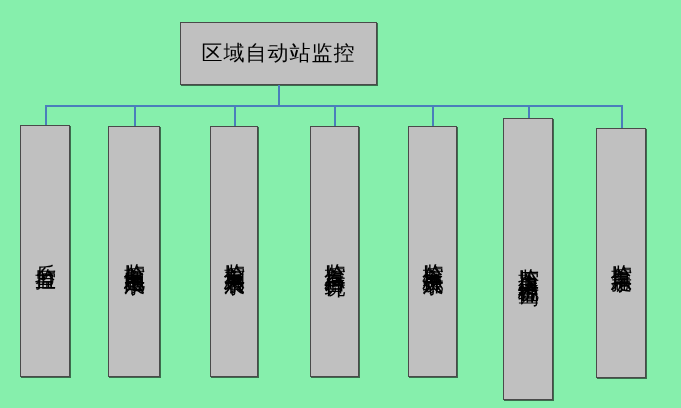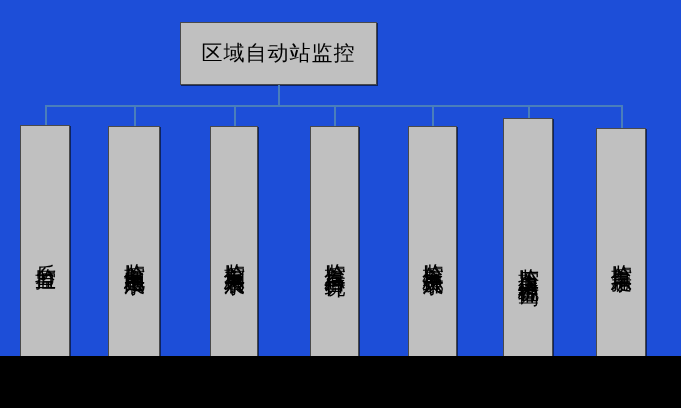--- a/index.html
+++ b/index.html
@@ -3,22 +3,22 @@
 <meta charset="utf-8">
 <style>
   html, body {
     margin: 0;
     padding: 0;
     background: #000000;
   }
   #canvas {
     position: relative;
     width: 681px;
-    height: 356px;
-    background: #1d4ed8;
+    height: 408px;
+    background: #86efac;
     overflow: hidden;
     font-family: "DejaVu Sans", sans-serif;
   }
   .node {
     position: absolute;
     background: #c0c0c0;
     border: 1px solid #4a4a4a;
     box-sizing: border-box;
     box-shadow: 1px 1px 0 rgba(0,0,0,0.55);
   }

